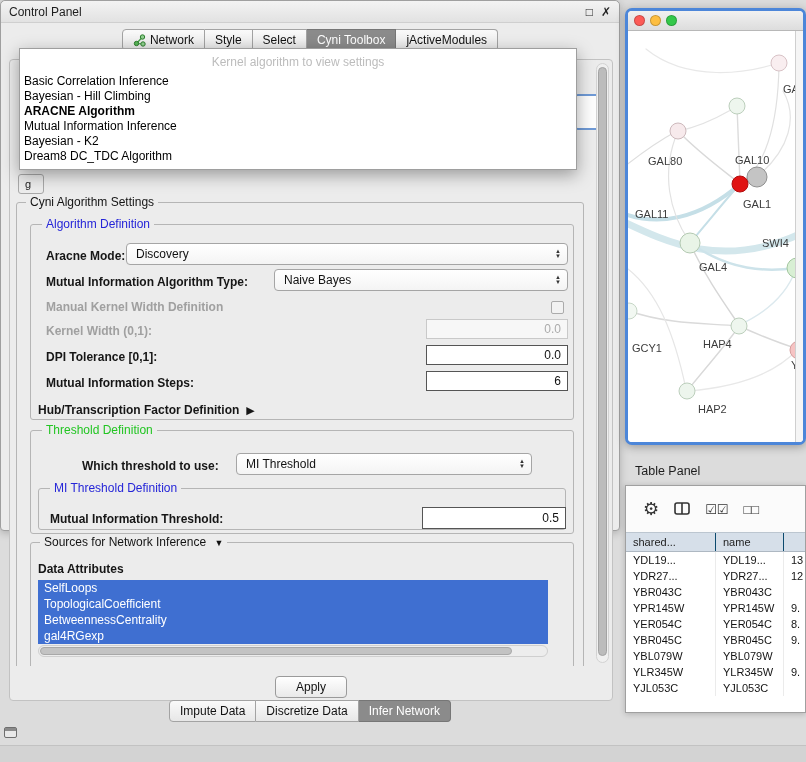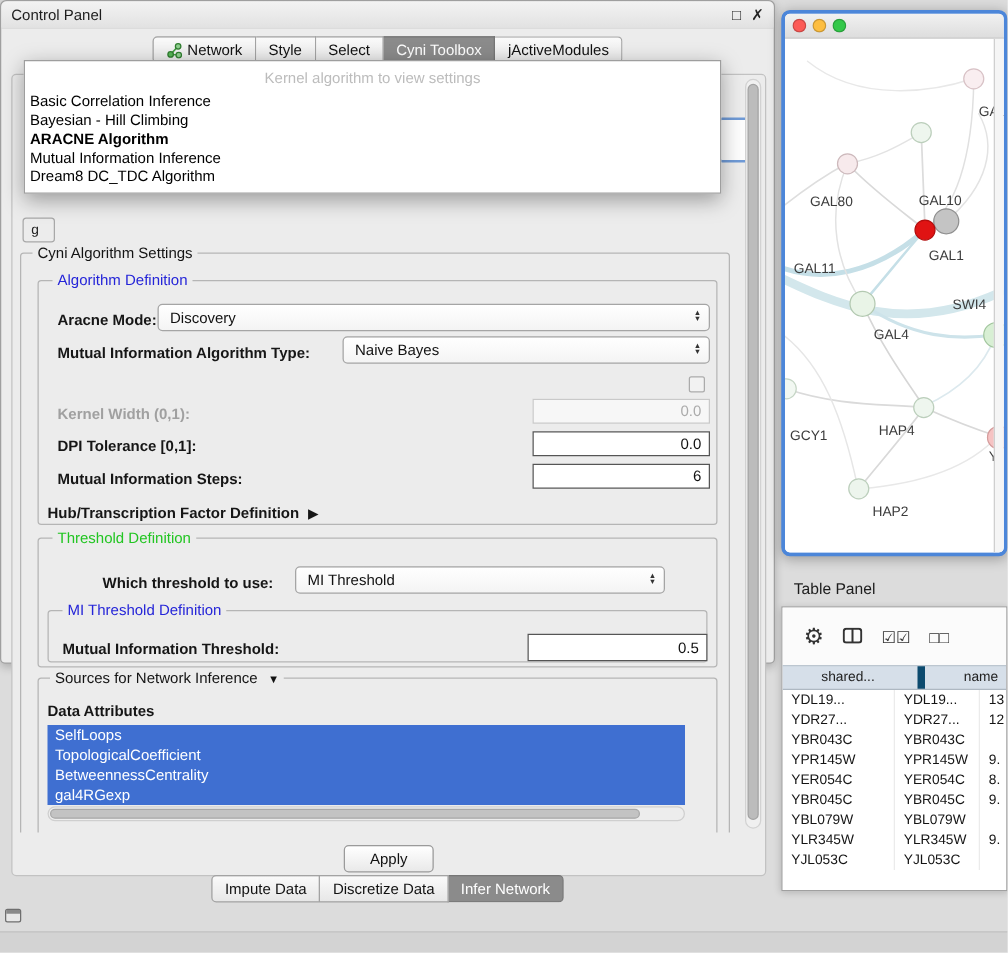--- a/index.html
+++ b/index.html
@@ -125,21 +125,21 @@
   .table-panel{
     position:absolute; left:625px; top:485px; width:181px; height:228px;
     background:#fff; border:1px solid #a0a0a0; overflow:hidden;
     box-shadow:0 1px 6px rgba(0,0,0,.2);
   }
   .tp-toolbar{ height:46px; display:flex; align-items:center; gap:15px;
     padding-left:17px; background:#fbfbfb; }
   .tp-icon{ font-size:13px; color:#333; line-height:1; }
   .tp-icon.gear{ font-size:18px; }
   .tp-header{ display:flex; background:#d6dfe9; border-top:1px solid #bcc6d0; border-bottom:1px solid #aeb8c2; }
-  .tp-hcell{ font-size:11px; color:#222; padding:3px 0 3px 7px; border-right:6px solid #0c4a6e; white-space:nowrap; overflow:hidden; flex:none;margin-left:24px; }
+  .tp-hcell{ font-size:11px; color:#222; padding:3px 0 3px 7px; border-right:1px solid #0c4a6e; white-space:nowrap; overflow:hidden; flex:none; }
   .tp-row{ display:flex; height:16px; }
   .tp-cell{ font-size:11px; line-height:16px; padding-left:7px; color:#141414;
     border-right:1px solid #ebebeb; white-space:nowrap; overflow:hidden; flex:none; }
 
   
   .mini-win{ position:absolute; left:4px; top:727px; width:13px; height:11px;
     border:1px solid #6e6e6e; border-radius:2px; background:#e8e8e8; }
   .mini-win-bar{ height:3px; background:#8a8a8a; }
   .bottom-strip{ position:absolute; left:0; top:745px; width:806px; height:17px;
     background:#d3d3d3; border-top:1px solid #c2c2c2; }
@@ -208,20 +208,21 @@
 
       <span class="lbl" style="left:36px;top:215px;">Mutual Information Algorithm Type:</span>
       <div class="combo" style="left:264px;top:209px;width:294px;height:22px;">
         <span>Naive Bayes</span>
         <span class="combo-arrows">
           <span>▲</span>
           <span>▼</span>
         </span>
       </div>
 
+      <span class="lbl disabled" style="left:36px;top:240px;">Manual Kernel Width Definition</span>
       <span class="checkbox" style="left:541px;top:241px;"></span>
 
       <span class="lbl disabled" style="left:36px;top:264px;">Kernel Width (0,1):</span>
       <div class="field disabled" style="left:416px;top:259px;width:142px;height:20px;">
         <span>0.0</span>
       </div>
 
       <span class="lbl" style="left:36px;top:290px;">DPI Tolerance [0,1]:</span>
       <div class="field" style="left:416px;top:285px;width:142px;height:20px;">
         <span>0.0</span>
@@ -294,20 +295,21 @@
         <span>Infer Network</span>
       </div>
     </div>
 
   <div class="algo-popup" id="algoPopup">
       <div class="algo-prompt">Kernel algorithm to view settings</div>
       <div class="algo-item">Basic Correlation Inference</div>
       <div class="algo-item">Bayesian - Hill Climbing</div>
       <div class="algo-item selected">ARACNE Algorithm</div>
       <div class="algo-item">Mutual Information Inference</div>
+      <div class="algo-item">Bayesian - K2</div>
       <div class="algo-item">Dream8 DC_TDC Algorithm</div>
     </div>
 </section>
 
 <section class="net-window">
   <div class="net-titlebar" id="trafficLights">
       <span class="traffic" style="background: rgb(252, 91, 87);"></span>
       <span class="traffic" style="background: rgb(253, 190, 65);"></span>
       <span class="traffic" style="background: rgb(52, 200, 74);"></span>
     </div>

